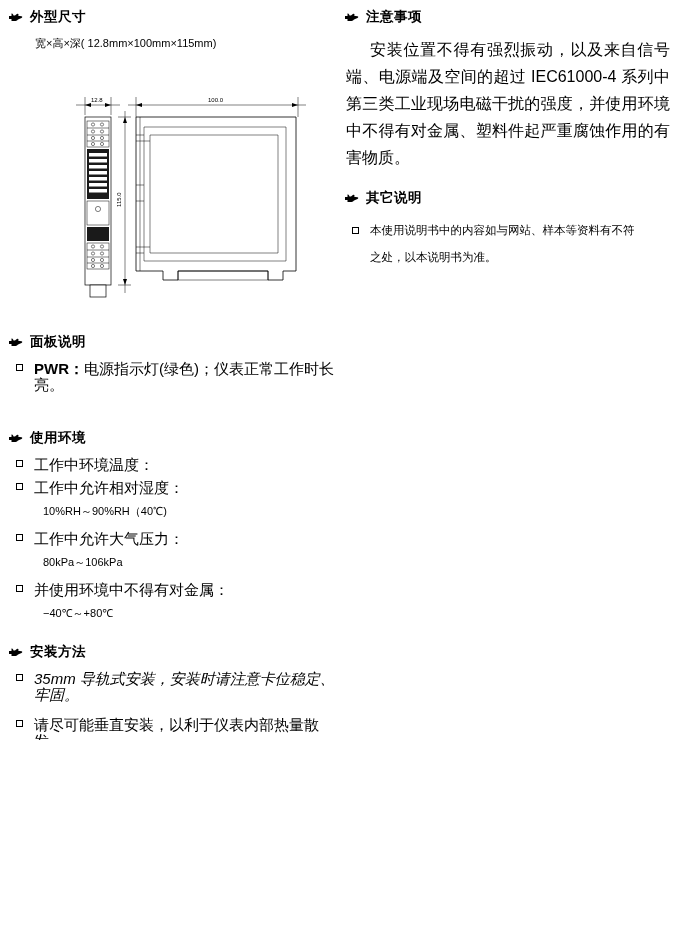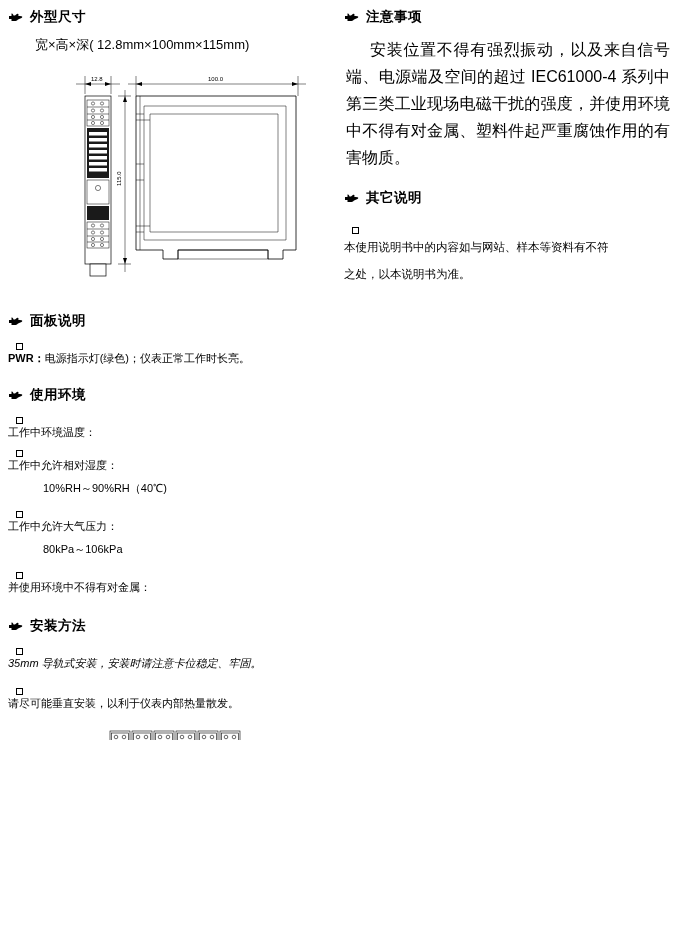--- a/index.html
+++ b/index.html
@@ -53,32 +53,31 @@
     font-weight: bold;
     letter-spacing: 0.5px;
     color: #000;
   }
 
   
   .bullet-row {
     display: flex;
     align-items: flex-start;
     margin: 0 0 7px 0;
-    flex-direction: column;
   }
   .sq {
     width: 7px;
     height: 7px;
     border: 1px solid #000;
     flex: 0 0 auto;
     margin: 3px 11px 0 8px;
     background: #fff;
   }
   .bullet-text {
-    font-size: 11px;
+    font-size: 15px;
     line-height: 16px;
   }
   .bullet-text b { font-weight: bold; }
   .sub-line {
     font-size: 11px;
     line-height: 16px;
     margin: 0 0 12px 35px;
   }
 
   
@@ -90,22 +89,22 @@
     margin: 0 0 14px 2px;
     padding-right: 4px;
   }
   .bullet-text-r {
     font-size: 11.5px;
     line-height: 27px;
   }
 
   
   .dim-caption {
-    font-size: 13px;
-    margin: 0 0 0 27px;
+    font-size: 11px;
+    margin: 0 0 24px 27px;
   }
   .dim-wrap {
     position: relative;
     margin-left: 20px;
     width: 300px;
     height: 235px;
   }
   svg { display: block; }
 
   .fig-caption {
@@ -256,21 +255,21 @@
                  C21 7.6 21.5 6 20.5 5 C19.5 4 18 4.4 17 5.4 L14 8 L11 8 C10 5 9 4 7 4 L7 9 Z" fill="#000"></path>
       </svg>
       <span class="section-title">面板说明</span>
     </div>
 
     <div class="bullet-row">
       <span class="sq"></span>
       <span class="bullet-text"><b>PWR：</b><span>电源指示灯(绿色)；仪表正常工作时长亮。</span></span>
     </div>
 
-    <div class="section-head" style="margin-top:20px;">
+    <div class="section-head" style="margin-top:36px;">
       <svg class="hand-icon" viewBox="0 0 30 24">
         <path d="M2 9 L2 15 L7 15 L7 19 L13 19 C16 19 18 18 20 16 L27 13 C29 12.2 29 10 27 9.6 L20 8.6
                  C21 7.6 21.5 6 20.5 5 C19.5 4 18 4.4 17 5.4 L14 8 L11 8 C10 5 9 4 7 4 L7 9 Z" fill="#000"></path>
       </svg>
       <span class="section-title">使用环境</span>
     </div>
 
     <div class="bullet-row">
       <span class="sq"></span>
       <span class="bullet-text">工作中环境温度：</span>
@@ -285,20 +284,21 @@
     <div class="bullet-row">
       <span class="sq"></span>
       <span class="bullet-text">工作中允许大气压力：</span>
     </div>
     <div class="sub-line">80kPa～106kPa</div>
 
     <div class="bullet-row">
       <span class="sq"></span>
       <span class="bullet-text">并使用环境中不得有对金属：</span>
     </div>
+    <div class="sub-line">−40℃～+80℃</div>
 
     <div class="section-head" style="margin-top:22px;">
       <svg class="hand-icon" viewBox="0 0 30 24">
         <path d="M2 9 L2 15 L7 15 L7 19 L13 19 C16 19 18 18 20 16 L27 13 C29 12.2 29 10 27 9.6 L20 8.6
                  C21 7.6 21.5 6 20.5 5 C19.5 4 18 4.4 17 5.4 L14 8 L11 8 C10 5 9 4 7 4 L7 9 Z" fill="#000"></path>
       </svg>
       <span class="section-title">安装方法</span>
     </div>
 
     <div class="bullet-row" style="margin-bottom:14px;font-style:italic;">

